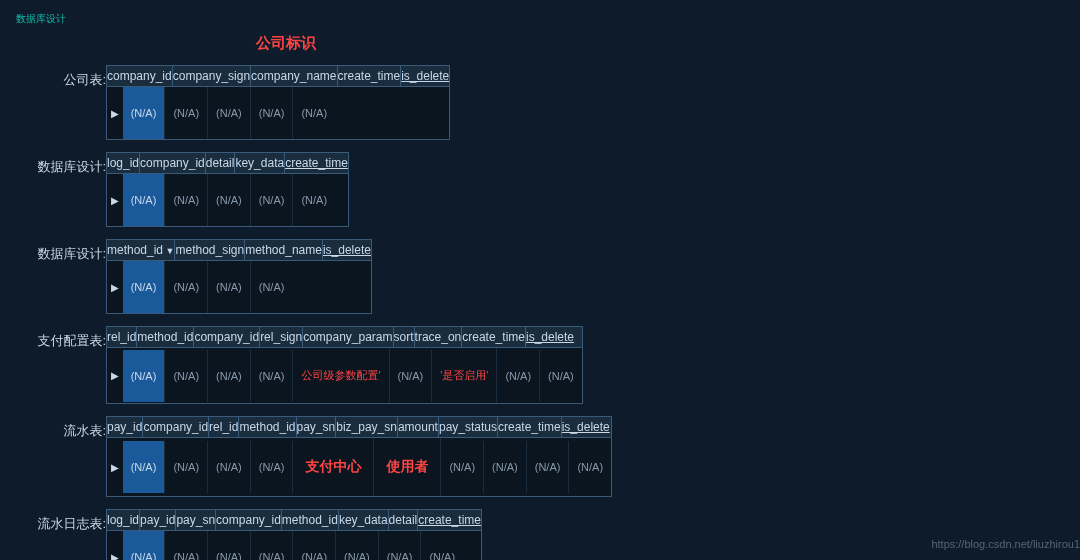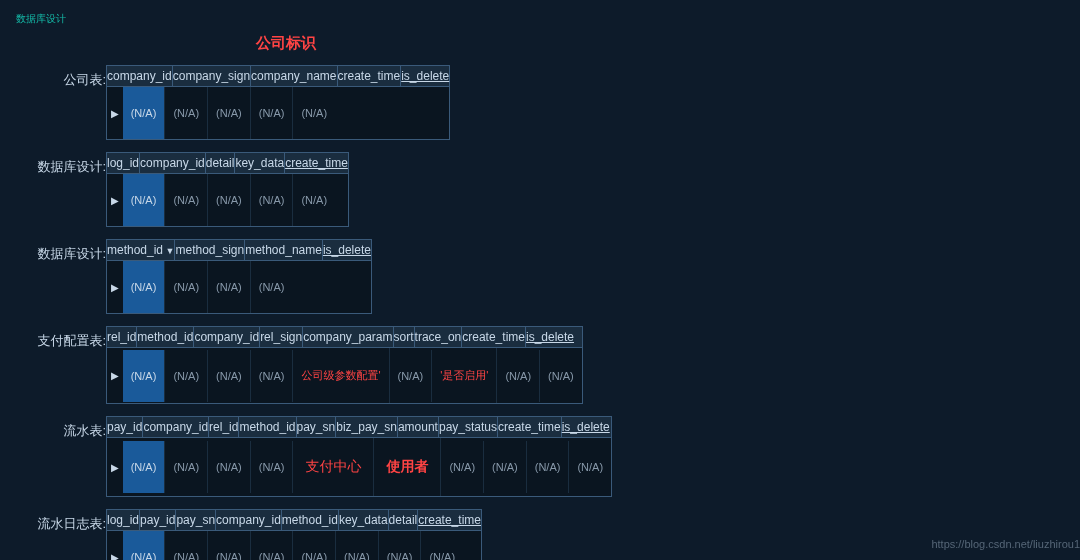--- a/index.html
+++ b/index.html
@@ -87,21 +87,21 @@
     .col-cell.highlighted {
       background-color: #1a5a9a;
       color: #c8d8e8;
     }
     .col-cell.red-text {
       color: #ff4444;
     }
     .pay-center-label {
       color: #ff4444;
       font-size: 14px;
-      font-weight: normal;
+      font-weight: bold;
       margin: 0 4px;
       text-align: center;
     }
     .user-label {
       color: #ff4444;
       font-size: 14px;
       font-weight: bold;
       margin: 1px 4px;
     }
     .watermark {

